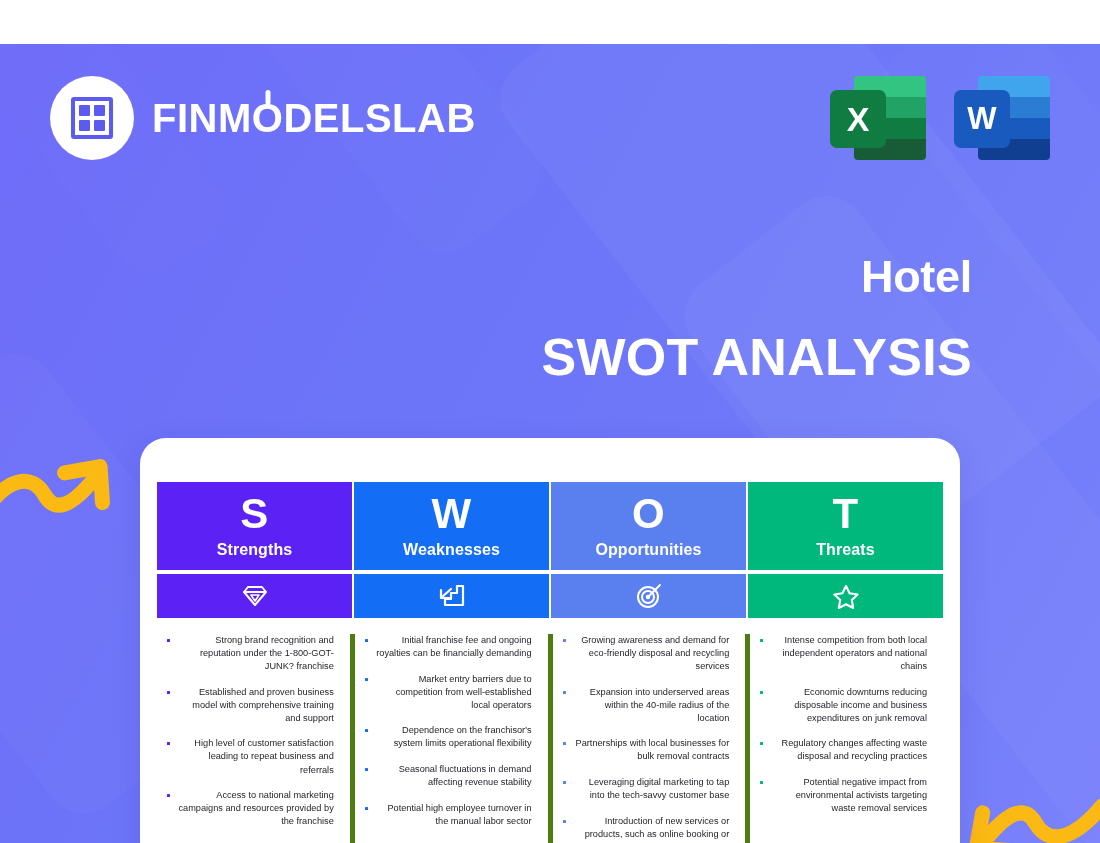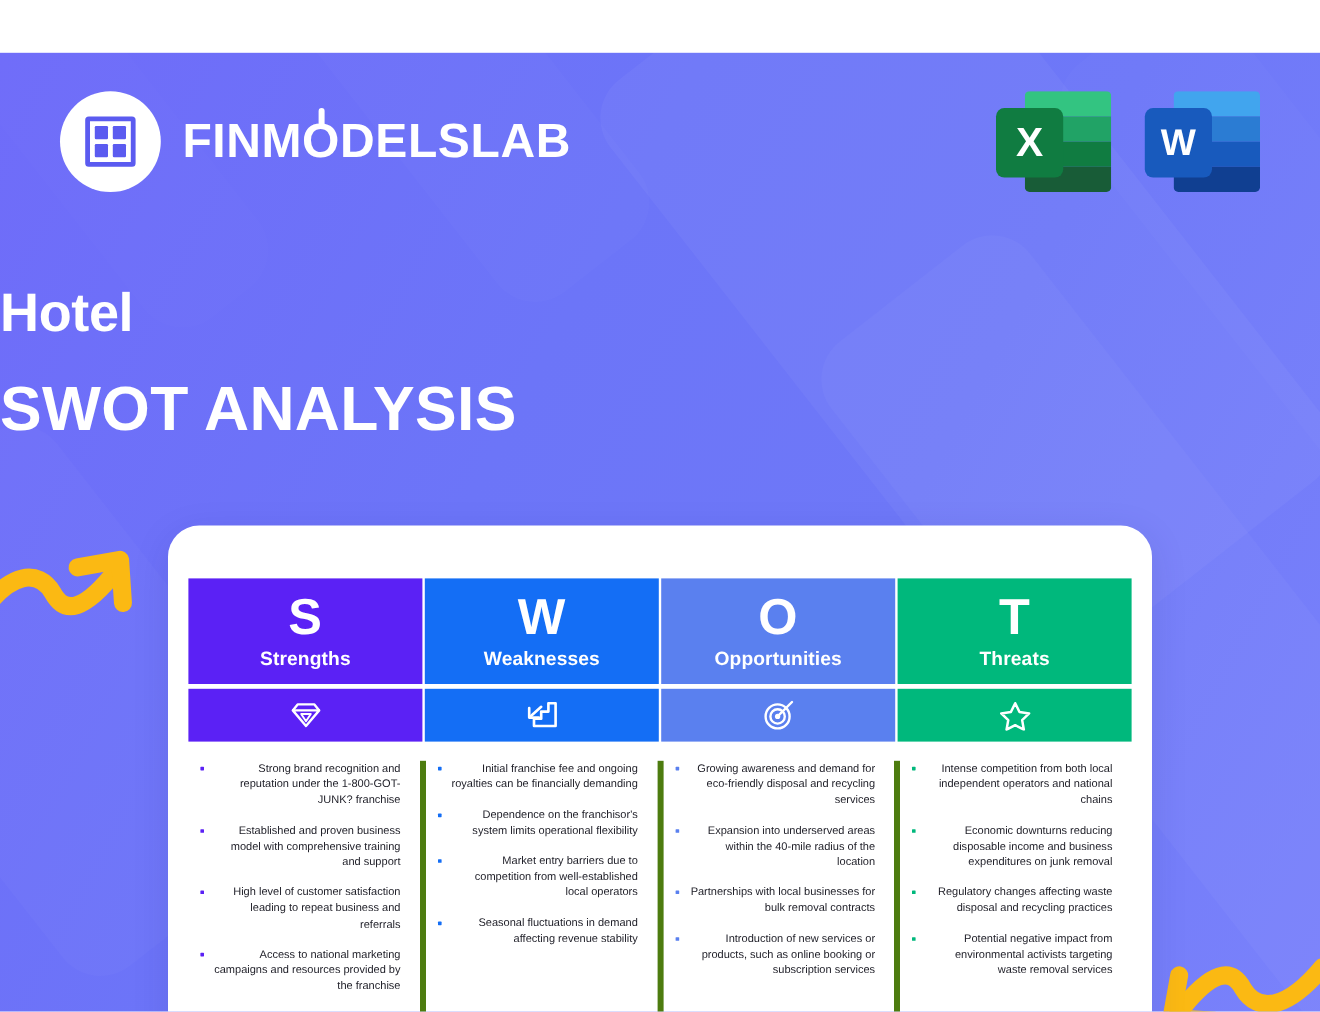--- a/index.html
+++ b/index.html
@@ -133,23 +133,23 @@
     color: #ffffff;
     font-weight: bold;
     font-size: 34px;
     font-family: "Liberation Sans", sans-serif;
   }
   .oi-badge.word { font-size: 31px; }
 
   
   .title-wrap {
     position: absolute;
-    left: 0; top: 192px;
+    left: 0; top: 208px;
     width: 972px;
-    text-align: left;
+    text-align: right;
     color: #ffffff;
   }
   .title-line1 {
     font-size: 45px;
     font-weight: bold;
     line-height: 1.1;
     letter-spacing: -0.3px;
   }
   .title-line2 {
     font-size: 52px;
@@ -392,47 +392,55 @@
             </div>
         </div>
 
         <div class="swot-col-body">
           <div class="swot-item">
             <span class="bullet" style="background:#146EF5"></span>
             <span class="txt">Initial franchise fee and ongoing royalties can be financially demanding</span>
             </div>
           <div class="swot-item">
             <span class="bullet" style="background:#146EF5"></span>
+            <span class="txt">Market entry barriers due to competition from well-established local operators</span>
+            </div>
+          <div class="swot-item">
+            <span class="bullet" style="background:#146EF5"></span>
             <span class="txt">Dependence on the franchisor's system limits operational flexibility</span>
-            </div>
-          <div class="swot-item">
-            <span class="bullet" style="background:#146EF5"></span>
-            <span class="txt">Market entry barriers due to competition from well-established local operators</span>
             </div>
           <div class="swot-item">
             <span class="bullet" style="background:#146EF5"></span>
             <span class="txt">Seasonal fluctuations in demand affecting revenue stability</span>
             </div>
+          <div class="swot-item">
+            <span class="bullet" style="background:#146EF5"></span>
+            <span class="txt">Potential high employee turnover in the manual labor sector</span>
+            </div>
         </div>
 
         <div class="swot-col-body">
           <div class="swot-item">
             <span class="bullet" style="background:#5A80EF"></span>
             <span class="txt">Growing awareness and demand for eco-friendly disposal and recycling services</span>
             </div>
           <div class="swot-item">
             <span class="bullet" style="background:#5A80EF"></span>
             <span class="txt">Expansion into underserved areas within the 40-mile radius of the location</span>
             </div>
           <div class="swot-item">
             <span class="bullet" style="background:#5A80EF"></span>
             <span class="txt">Partnerships with local businesses for bulk removal contracts</span>
             </div>
           <div class="swot-item">
             <span class="bullet" style="background:#5A80EF"></span>
+            <span class="txt">Leveraging digital marketing to tap into the tech-savvy customer base</span>
+            </div>
+          <div class="swot-item">
+            <span class="bullet" style="background:#5A80EF"></span>
             <span class="txt">Introduction of new services or products, such as online booking or subscription services</span>
             </div>
         </div>
 
         <div class="swot-col-body">
           <div class="swot-item">
             <span class="bullet" style="background:#00B87C"></span>
             <span class="txt">Intense competition from both local independent operators and national chains</span>
             </div>
           <div class="swot-item">

